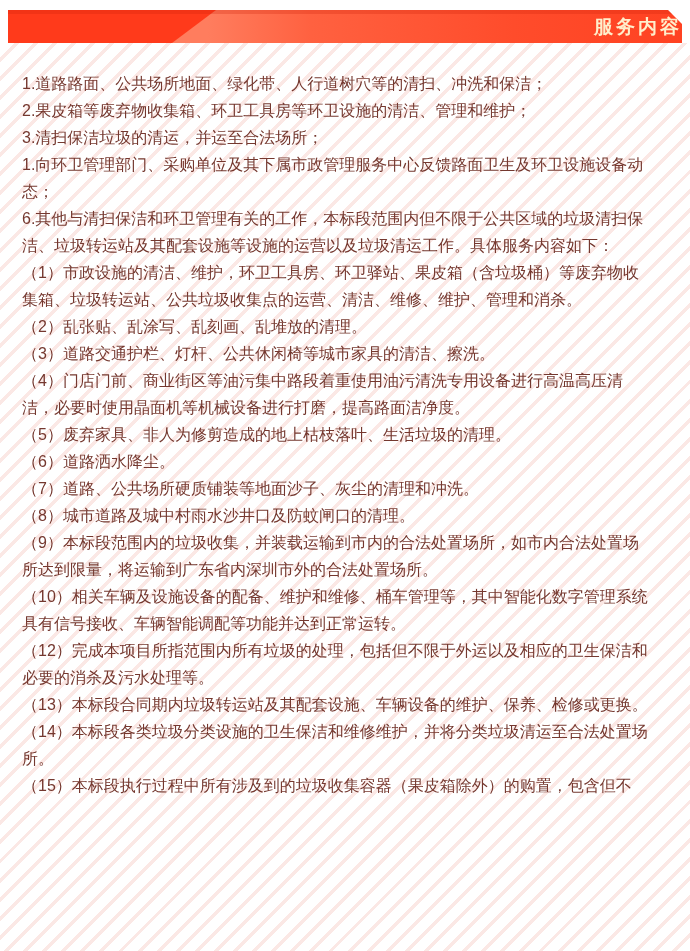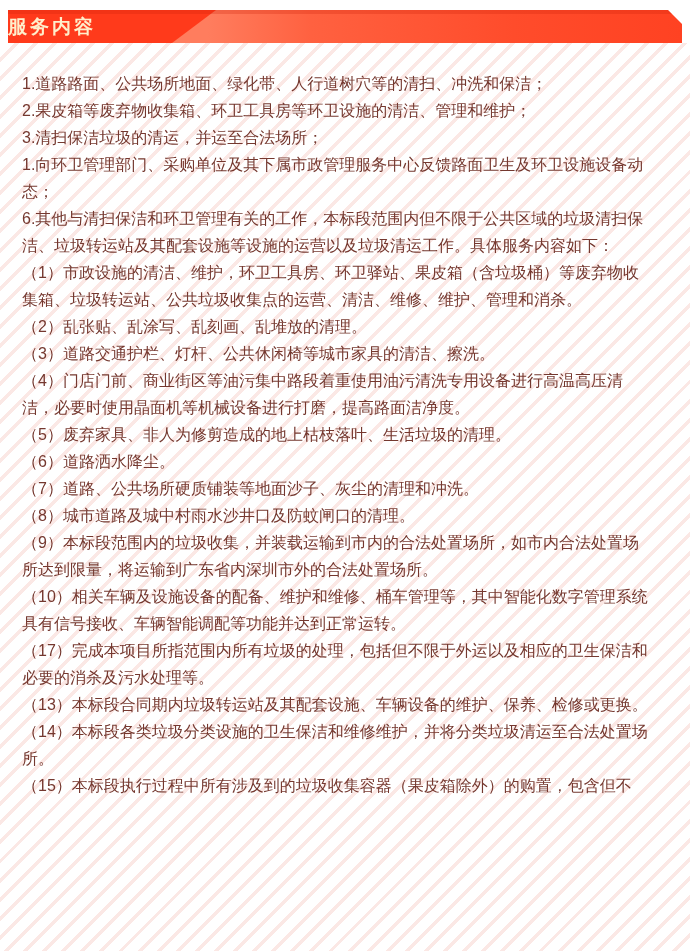--- a/index.html
+++ b/index.html
@@ -34,21 +34,21 @@
   .banner-left {
     position: absolute;
     left: 0; top: 0; bottom: 0;
     width: 208px;
     background: #ff3a1b;
     clip-path: polygon(0 0, 100% 0, calc(100% - 44px) 100%, 0 100%);
   }
   .banner-title {
     position: absolute;
     left: 0; right: 0; top: 0;
-    text-align: left;
+    text-align: right;
     line-height: 33px;
     font-size: 19px;
     font-weight: bold;
     letter-spacing: 3px;
     color: #ffeecb;
   }
 
   
   .content {
     position: absolute;
@@ -92,18 +92,18 @@
       <p>（1）市政设施的清洁、维护，环卫工具房、环卫驿站、果皮箱（含垃圾桶）等废弃物收集箱、垃圾转运站、公共垃圾收集点的运营、清洁、维修、维护、管理和消杀。</p>
       <p>（2）乱张贴、乱涂写、乱刻画、乱堆放的清理。</p>
       <p>（3）道路交通护栏、灯杆、公共休闲椅等城市家具的清洁、擦洗。</p>
       <p>（4）门店门前、商业街区等油污集中路段着重使用油污清洗专用设备进行高温高压清洁，必要时使用晶面机等机械设备进行打磨，提高路面洁净度。</p>
       <p>（5）废弃家具、非人为修剪造成的地上枯枝落叶、生活垃圾的清理。</p>
       <p>（6）道路洒水降尘。</p>
       <p>（7）道路、公共场所硬质铺装等地面沙子、灰尘的清理和冲洗。</p>
       <p>（8）城市道路及城中村雨水沙井口及防蚊闸口的清理。</p>
       <p>（9）本标段范围内的垃圾收集，并装载运输到市内的合法处置场所，如市内合法处置场所达到限量，将运输到广东省内深圳市外的合法处置场所。</p>
       <p>（10）相关车辆及设施设备的配备、维护和维修、桶车管理等，其中智能化数字管理系统具有信号接收、车辆智能调配等功能并达到正常运转。</p>
-      <p>（17）完成本项目所指范围内所有垃圾的处理，包括但不限于外运以及相应的卫生保洁和必要的消杀及污水处理等。</p>
+      <p>（12）完成本项目所指范围内所有垃圾的处理，包括但不限于外运以及相应的卫生保洁和必要的消杀及污水处理等。</p>
       <p>（13）本标段合同期内垃圾转运站及其配套设施、车辆设备的维护、保养、检修或更换。</p>
       <p>（14）本标段各类垃圾分类设施的卫生保洁和维修维护，并将分类垃圾清运至合法处置场所。</p>
       <p>（15）本标段执行过程中所有涉及到的垃圾收集容器（果皮箱除外）的购置，包含但不</p>
     </div>
 </div>
 
 </body></html>

